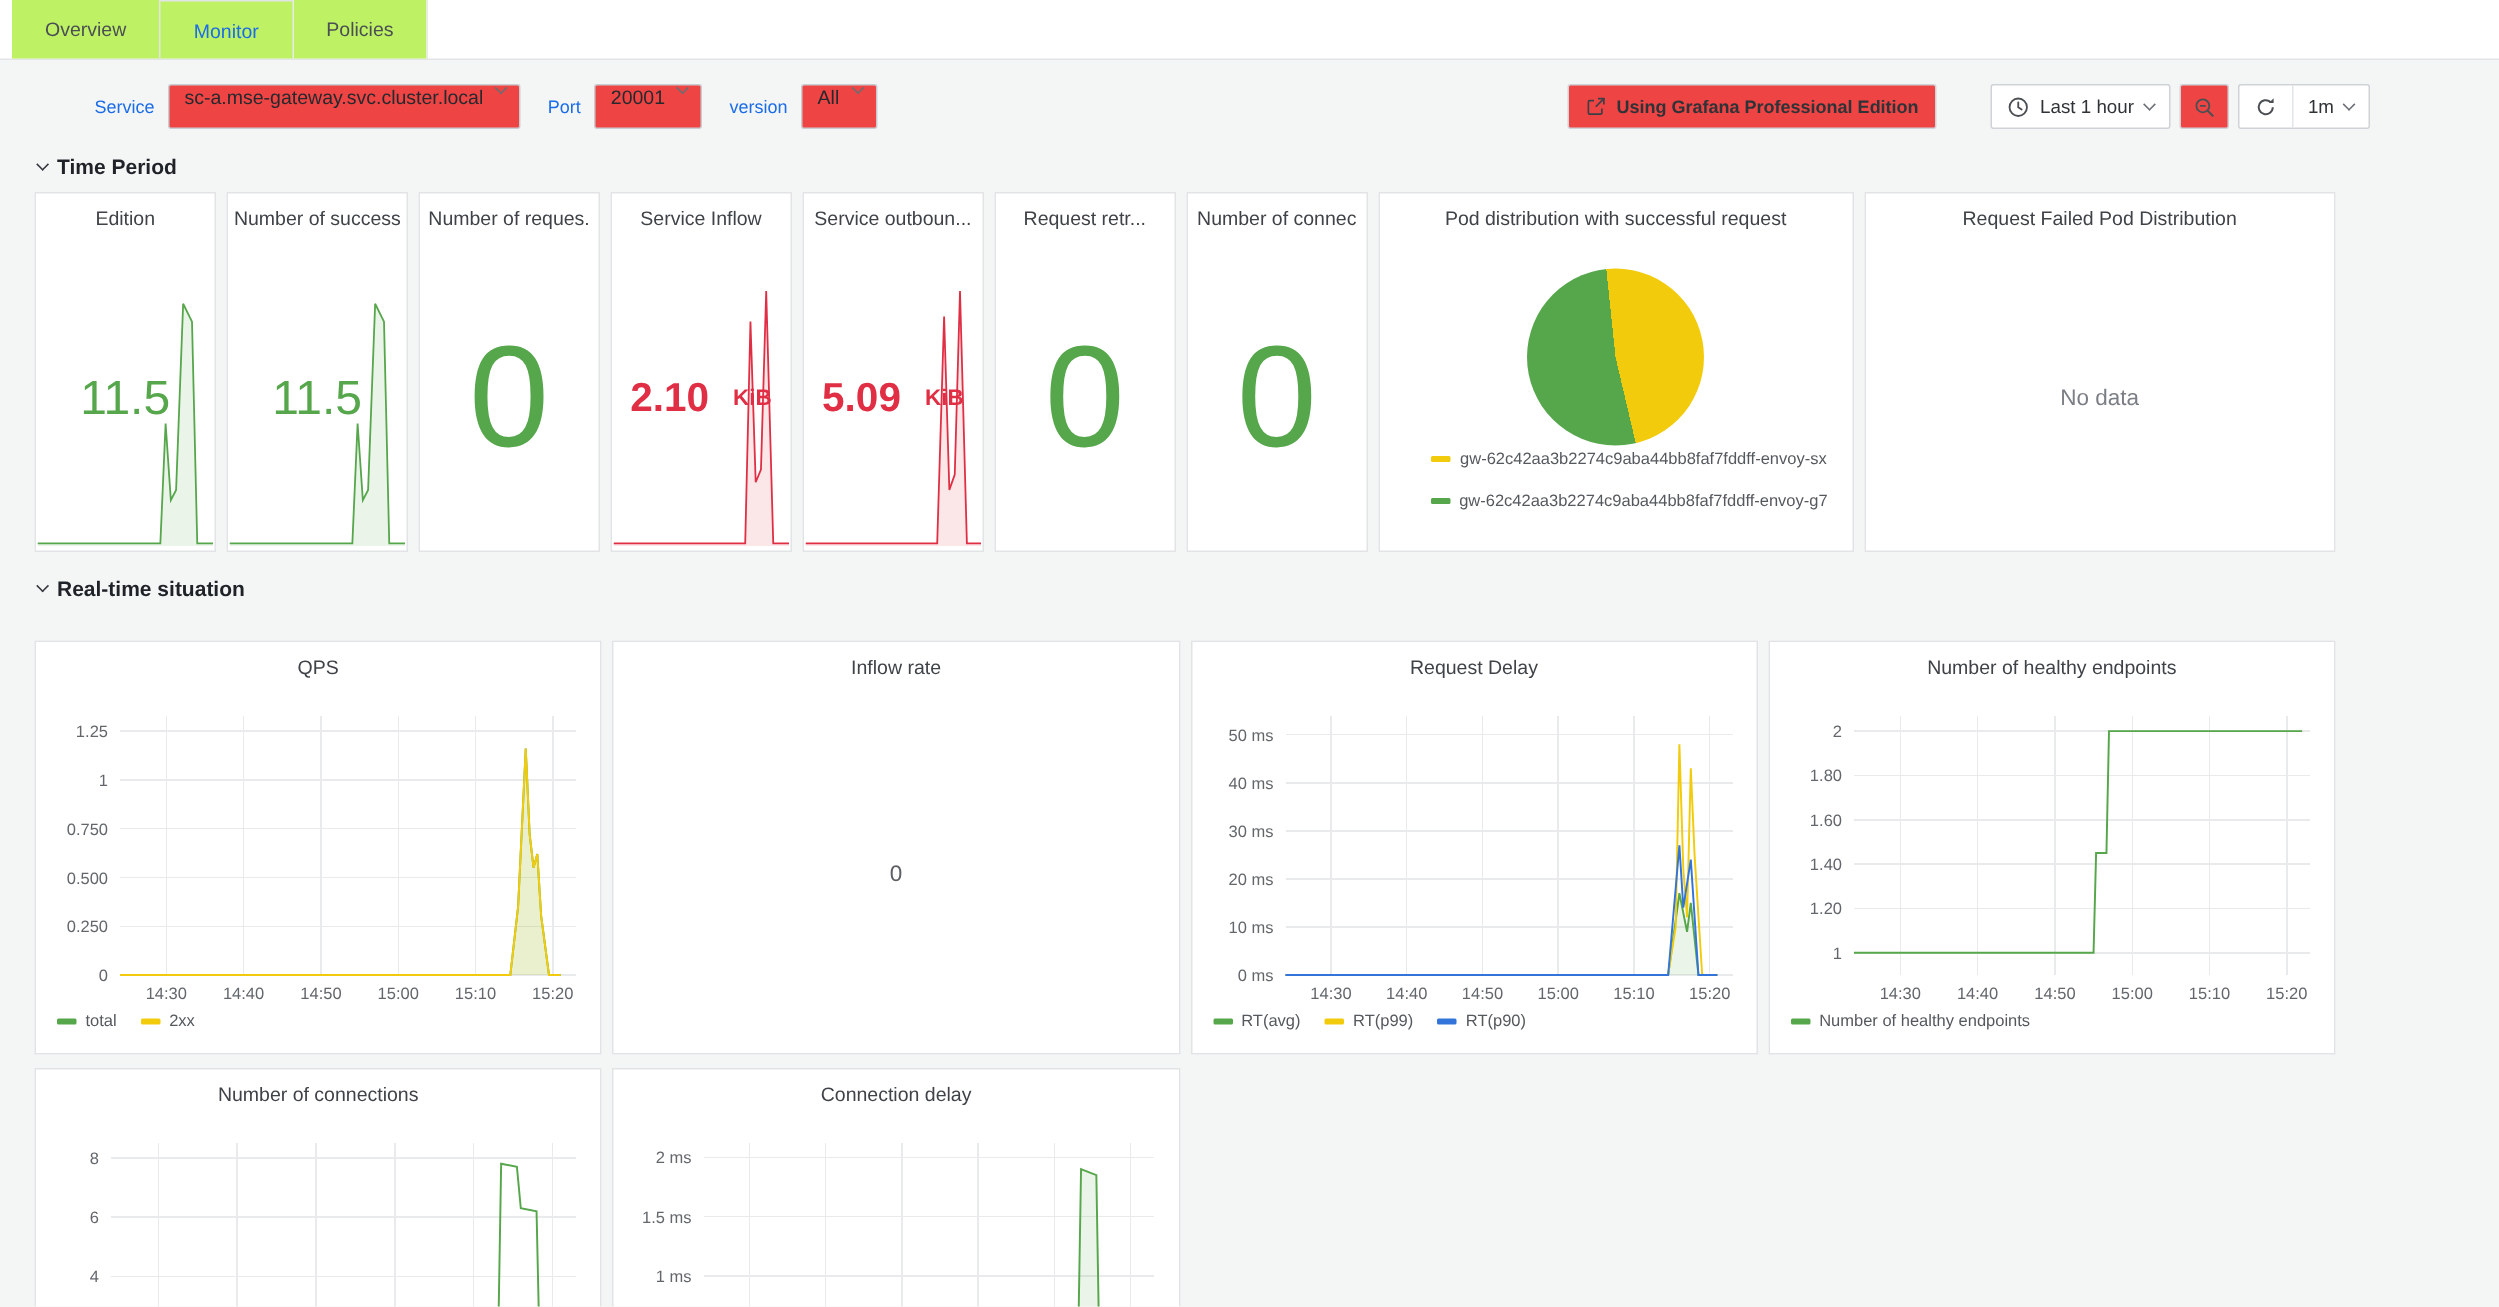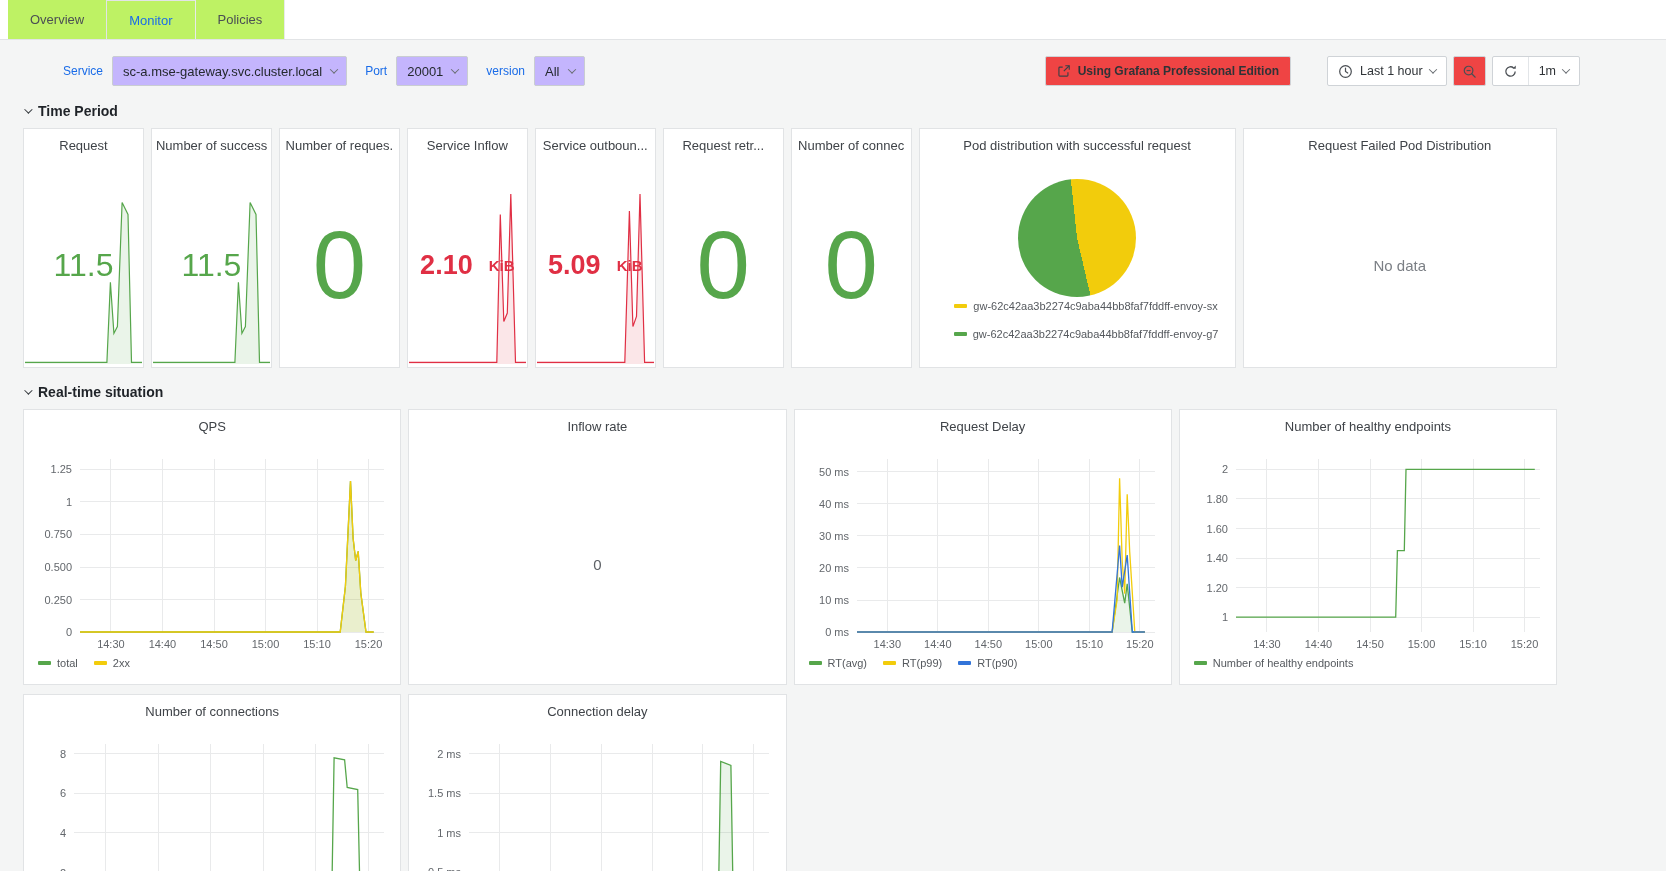--- a/index.html
+++ b/index.html
@@ -5,38 +5,38 @@
   *{box-sizing:border-box;margin:0;padding:0}
   html,body{width:1666px;height:871px;overflow:hidden;background:#f4f5f5;
     font-family:"Liberation Sans",sans-serif;color:#24292e;}
   
   .tabstrip{height:40px;background:#fff;border-bottom:1px solid #e2e4e6;display:flex;padding-left:8px}
   .tab{padding:0 22px;line-height:39px;font-size:13px;color:#4b4f54;border-right:1px solid #e8eaeb;cursor:pointer;background:#bef264}
   .tab.active{color:#1a6ce8;border-top:1px solid #e2e4e6;border-left:1px solid #e2e4e6;margin-left:-1px}
   
   .toolbar{display:flex;align-items:center;height:32px;margin:15px 0 0 40px;width:1517px}
   .filter-label{font-size:12px;color:#1a6ce8;margin-right:9px}
-  .select{display:inline-flex;align-items:center;height:30px;background:#c4b5fd;border:1px solid #c9cdd1;border-radius:2px;
+  .select{display:inline-flex;align-items:flex-start;height:30px;background:#ef4444;border:1px solid #c9cdd1;border-radius:2px;
     padding:0 9px 0 10px;font-size:13px;color:#24292e;gap:9px;margin-right:18px;cursor:pointer;white-space:nowrap}
   .chev{display:inline-block;width:6px;height:6px;border-right:1.4px solid #6a6e73;border-bottom:1.4px solid #6a6e73;
     transform:rotate(45deg) translate(-1px,-1px);flex:0 0 auto}
   .tool-btn{display:inline-flex;align-items:center;gap:7px;height:30px;background:#ef4444;border:1px solid #cfd3d7;border-radius:2px;
     padding:0 11px;font-size:12px;color:#2f3337;font-weight:700;cursor:pointer}
   .tool-group{display:inline-flex;align-items:center;height:30px;background:#fff;border:1px solid #cfd3d7;border-radius:2px;
     font-size:12.5px;color:#2f3337;cursor:pointer}
   .tool-group .seg{display:inline-flex;align-items:center;gap:7px;padding:0 10px;height:100%}
   .tool-group .seg + .seg{border-left:1px solid #e2e5e8}
   .ml-auto{margin-left:auto}.ml36{margin-left:36px}.ml6{margin-left:6px}
   
   .content{padding-left:23px}
   .section{display:flex;align-items:center;gap:8px;margin:16px 0 9px 1px;font-size:14px;font-weight:700;color:#1f2328;width:1534px;cursor:pointer}
   .sec-chev{display:inline-block;width:6px;height:6px;border-right:1.6px solid #33373c;border-bottom:1.6px solid #33373c;
     transform:rotate(45deg) translateY(-2px)}
   .row-stats{display:grid;grid-template-columns:repeat(7,1fr) 2.62fr 2.6fr;gap:7px;width:1534px;height:240px}
-  .row-charts{display:grid;grid-template-columns:repeat(4,1fr);gap:7px;width:1534px;height:276px;margin-top:9px}
+  .row-charts{display:grid;grid-template-columns:repeat(4,1fr);gap:7px;width:1534px;height:276px;margin-top:27px}
   .row-bottom{display:grid;grid-template-columns:repeat(4,1fr);gap:7px;width:1534px;height:240px;margin-top:9px}
   
   .panel{background:#fff;border:1px solid #e1e3e5;position:relative;overflow:hidden}
   .panel-title{height:34px;line-height:34px;text-align:center;font-size:13px;font-weight:500;color:#3f4348;
     white-space:nowrap;overflow:hidden;padding:0 4px;cursor:pointer}
   .stat-value{position:absolute;inset:34px 0 0 0;display:flex;align-items:center;justify-content:center;font-weight:500;z-index:2}
   .stat-value.md{font-size:32px}
   .stat-value.xl{font-size:96px;font-weight:500}
   .stat-value.unitv .num{font-size:27px;font-weight:700}
   .stat-value.unitv .unit{font-size:15px;font-weight:700;margin-left:16px}
@@ -124,21 +124,21 @@
     </div>
   </div>
 
   <div class="section">
     <span class="sec-chev"></span>
     <span>Time Period</span>
   </div>
 
   <div class="row-stats">
     <div class="panel">
-      <div class="panel-title">Request</div>
+      <div class="panel-title">Edition</div>
       <div class="spark"><svg width="117" height="172">
             <polygon points="0,171 0.0,169.3 81.9,169.3 85.4,89.4 88.9,140.4 92.4,133.6 97.1,9.5 103.0,21.4 106.5,169.3 117.0,169.3 117,171" fill="#56a64b" fill-opacity="0.12"></polygon>
             <polyline points="0.0,169.3 81.9,169.3 85.4,89.4 88.9,140.4 92.4,133.6 97.1,9.5 103.0,21.4 106.5,169.3 117.0,169.3" fill="none" stroke="#56a64b" stroke-width="1.2"></polyline>
           </svg></div>
       <div class="stat-value md" style="color: rgb(86, 166, 75);">11.5</div>
     </div>
     <div class="panel">
       <div class="panel-title">Number of success</div>
       <div class="spark"><svg width="117" height="172">
             <polygon points="0,171 0.0,169.3 81.9,169.3 85.4,89.4 88.9,140.4 92.4,133.6 97.1,9.5 103.0,21.4 106.5,169.3 117.0,169.3 117,171" fill="#56a64b" fill-opacity="0.12"></polygon>

